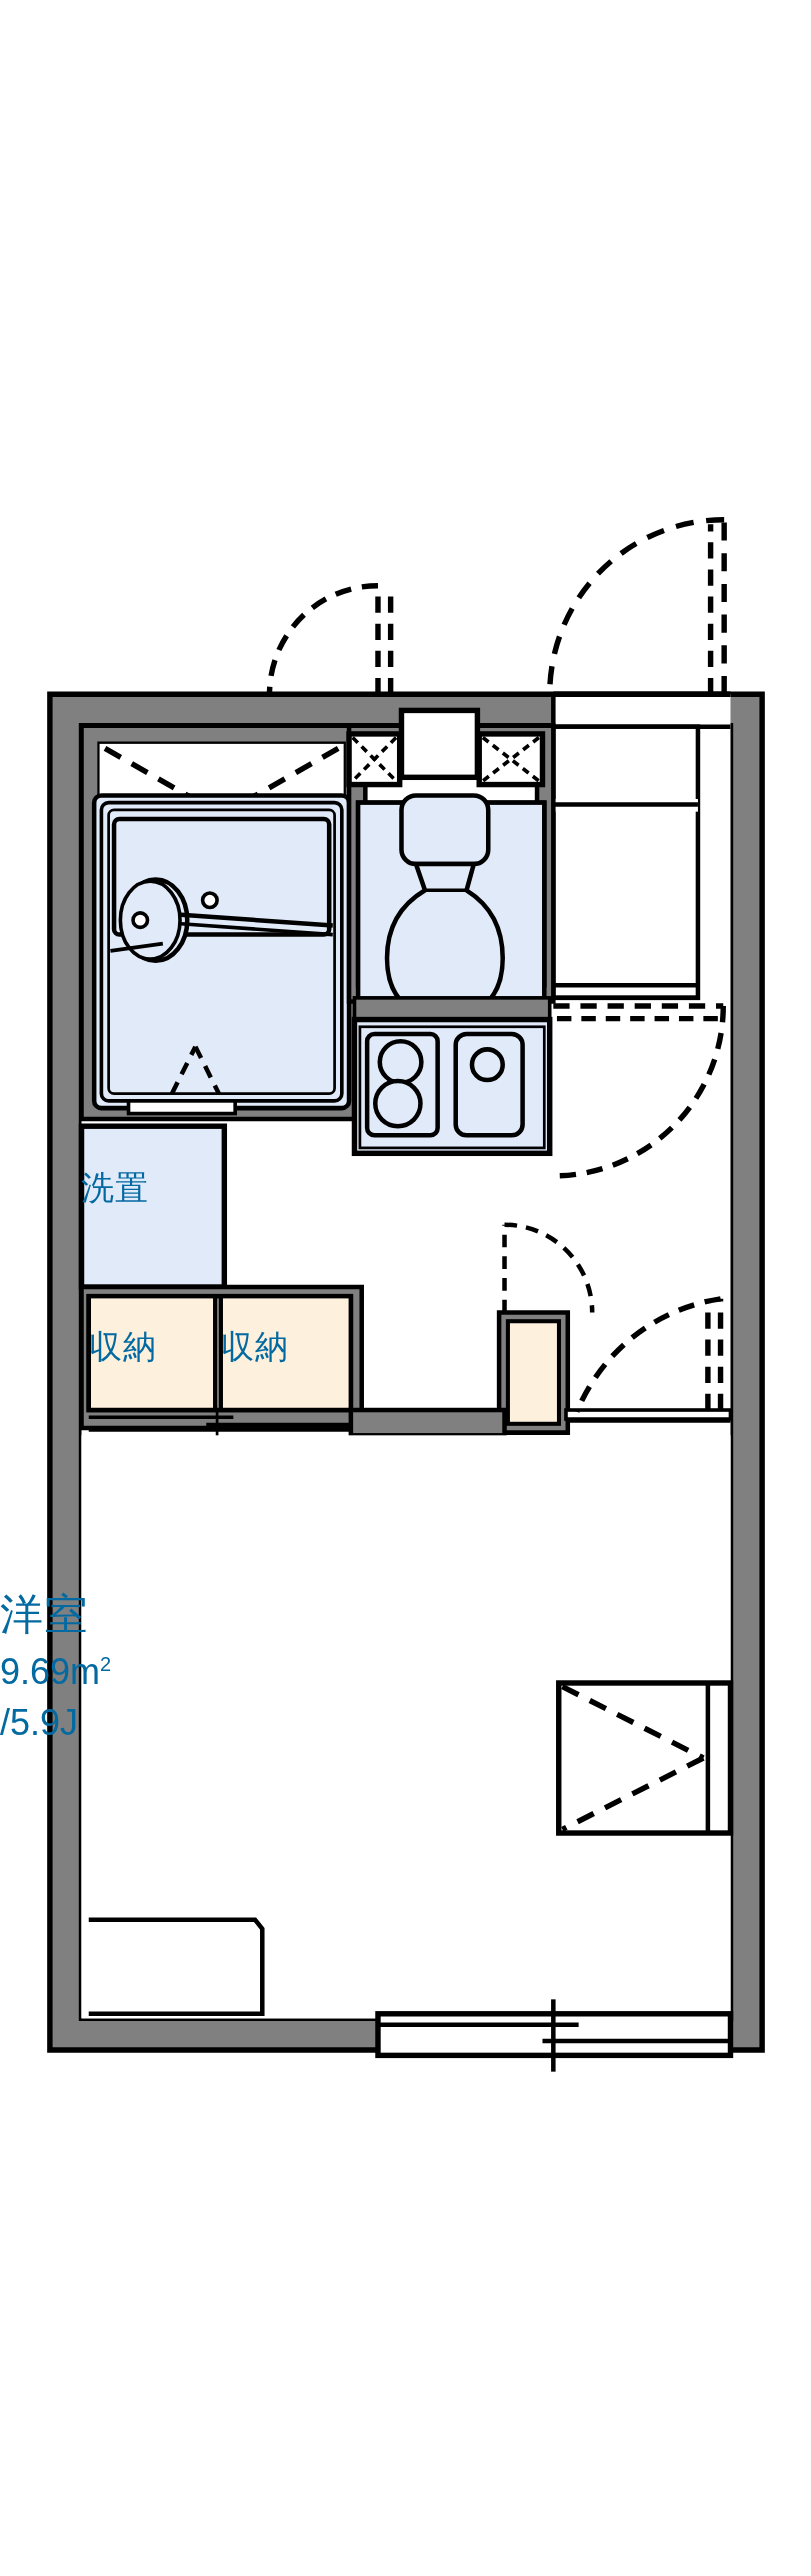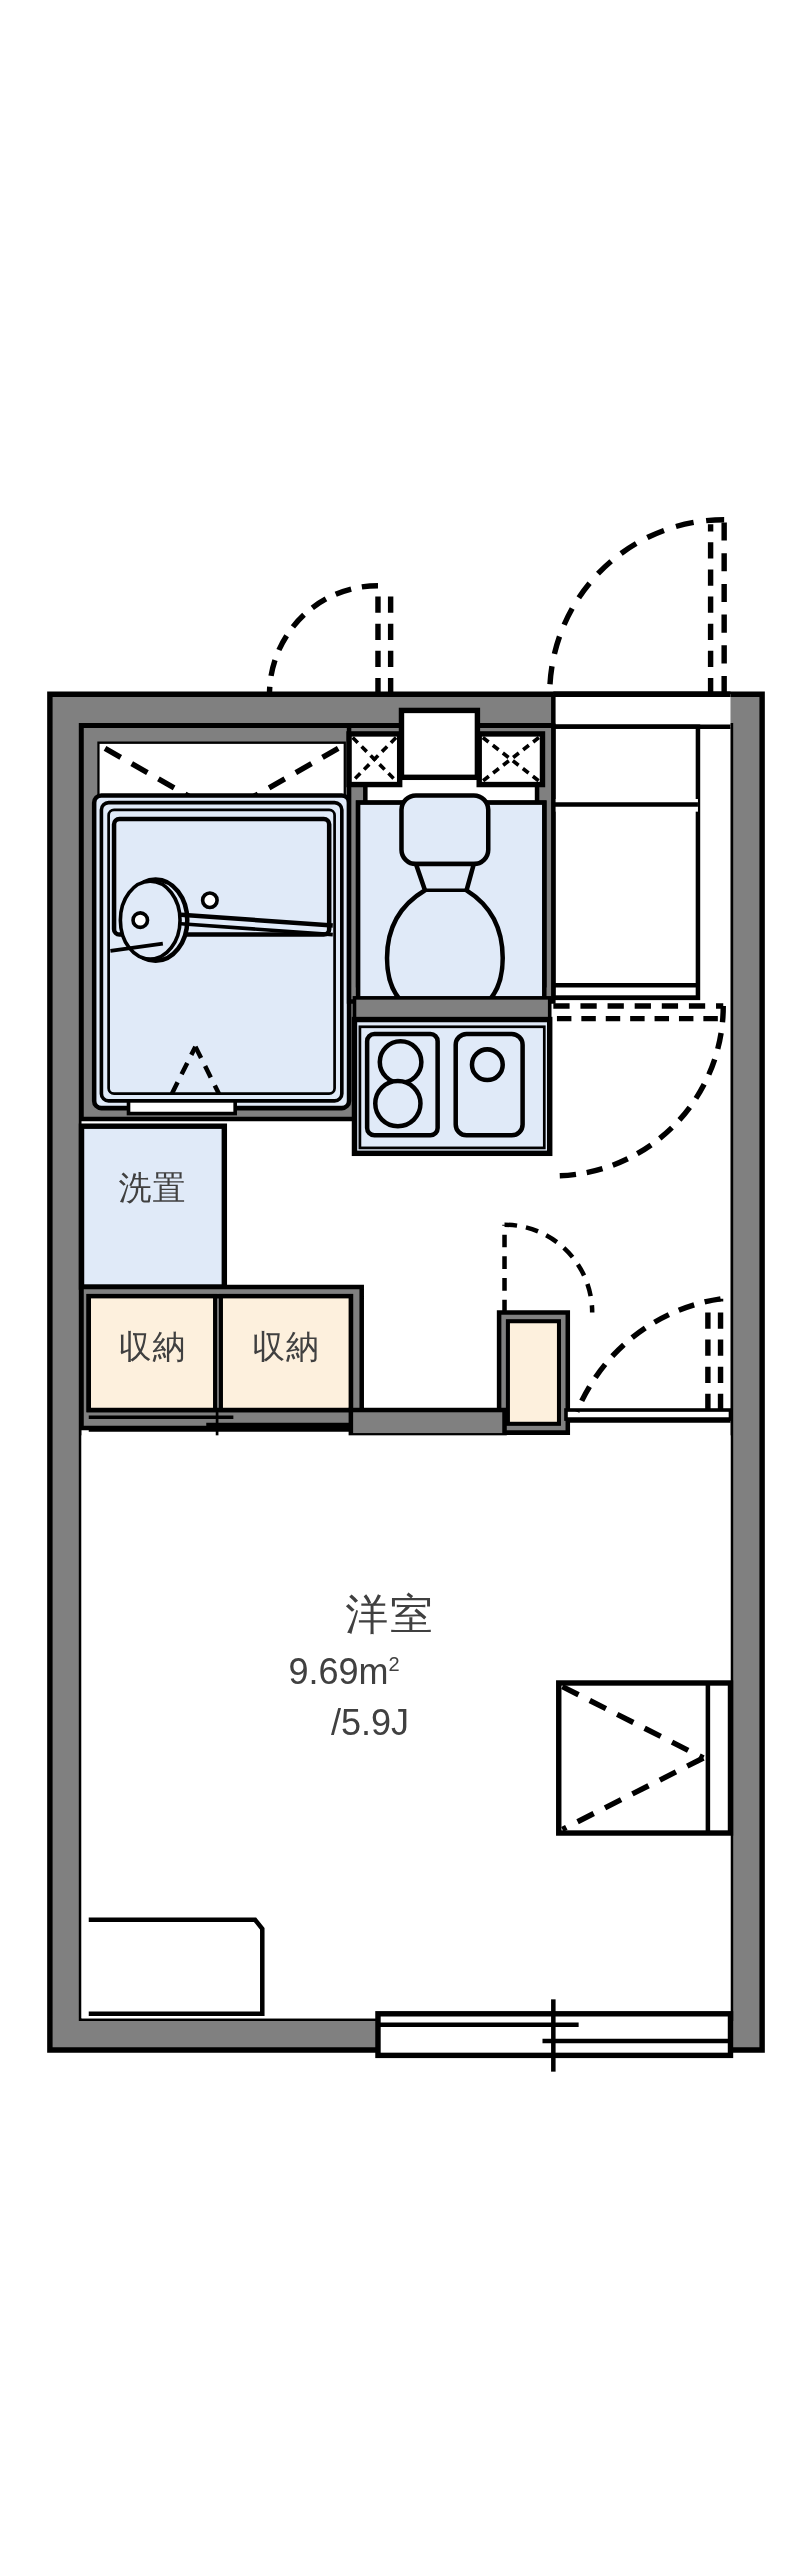--- a/index.html
+++ b/index.html
@@ -20,22 +20,22 @@
     width: 812px;
     height: 2576px;
     background: #ffffff;
   }
   #plan-svg {
     position: absolute;
     left: 0; top: 0;
   }
   .label-text {
     position: absolute;
-    color: #404040;
-    text-align: center;
+    color: #0369a1;
+    text-align: left;
     white-space: nowrap;
     line-height: 1.0;
     font-family: "Liberation Sans", sans-serif;
   }
   .room-title {
     font-size: 43px;
     letter-spacing: 1.8px;
   }
   .room-area {
     font-size: 36px;

